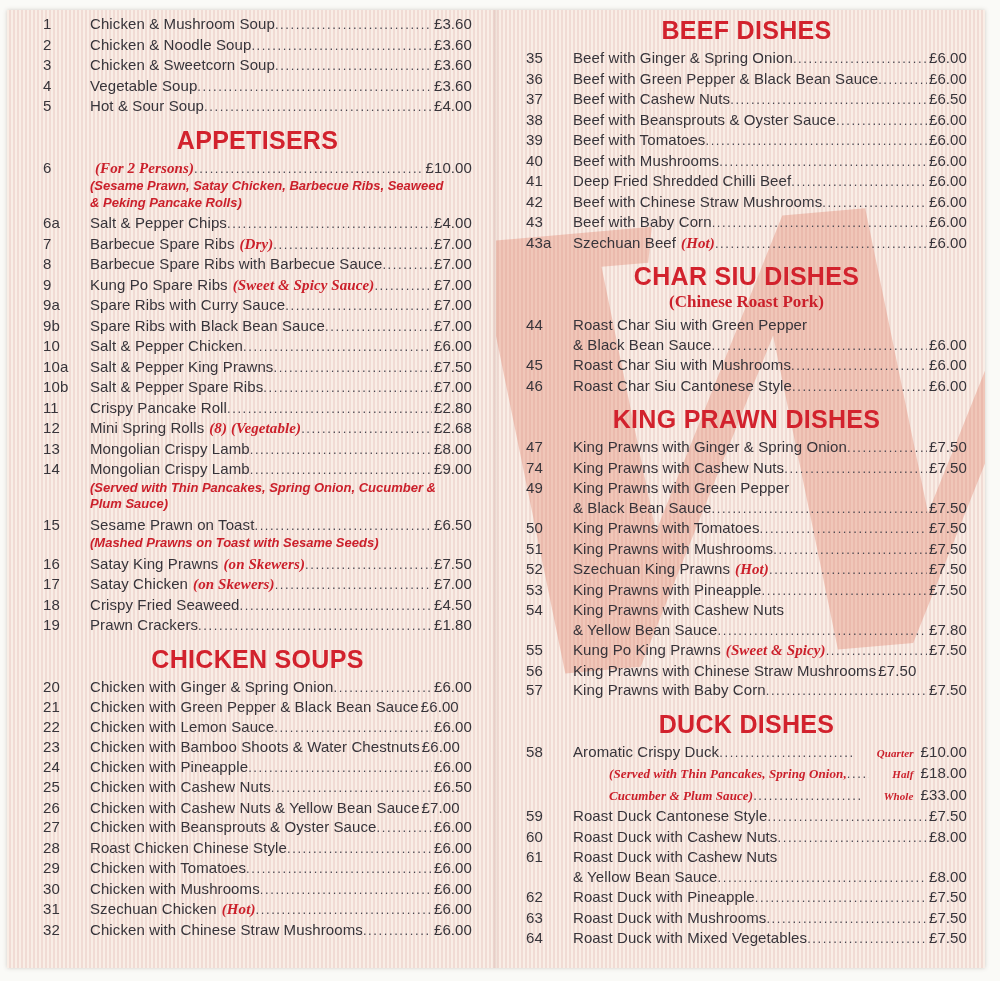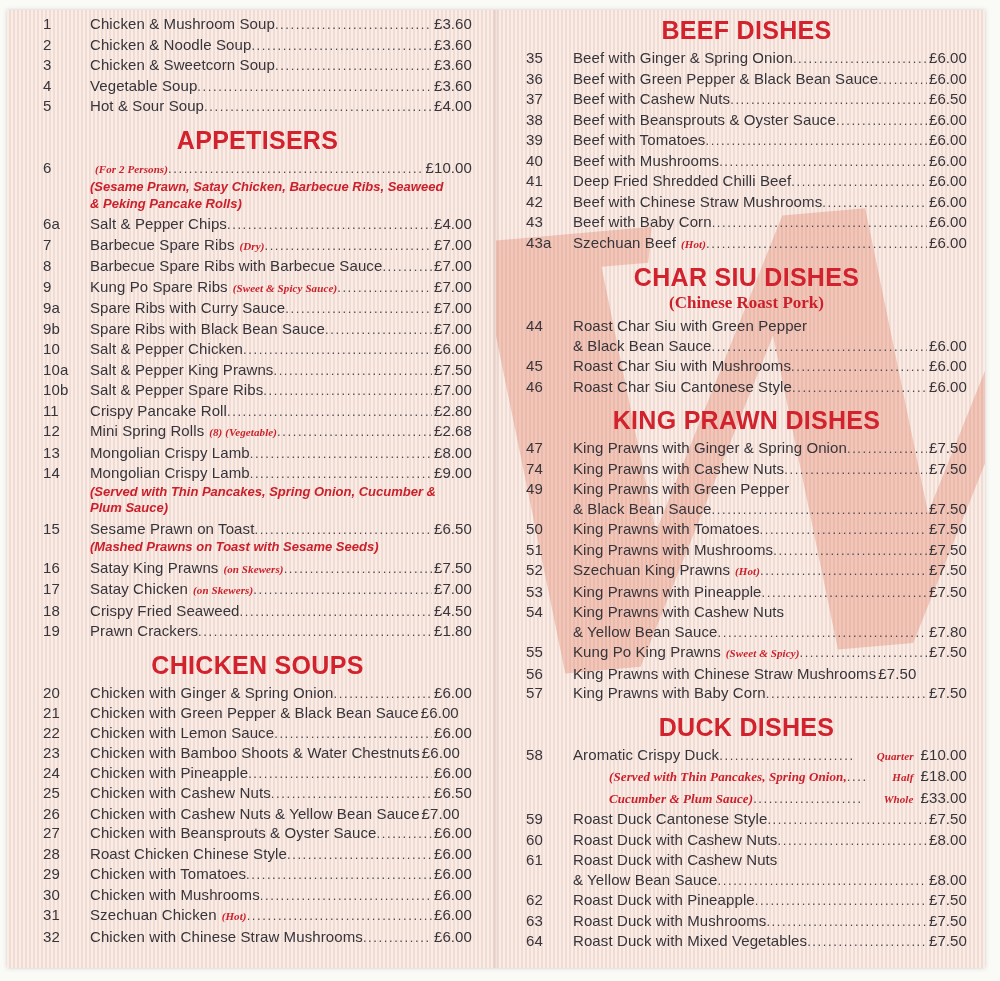--- a/index.html
+++ b/index.html
@@ -61,21 +61,21 @@
     color:#37343a;letter-spacing:.1px;
   }
   .num{flex:0 0 47px;}
   .nm{white-space:nowrap;}
   .nm.redit{
     color:#cb202b;font-family:Liberation Serif, serif;
     font-style:italic;font-weight:bold;font-size:13px;margin-left:36px;
   }
   .inote{
     color:#cb202b;font-family:"Liberation Serif",serif;
-    font-style:italic;font-weight:bold;font-size:11px;
+    font-style:italic;font-weight:bold;font-size:15px;
     padding-left:5px;white-space:nowrap;
   }
   .leader{
     flex:1 1 0;min-width:0;overflow:hidden;white-space:nowrap;
     color:#4a4750;font-size:13px;
   }
   .leader::after{
     content:"..........................................................................................";
     letter-spacing:1.6px;
   }

